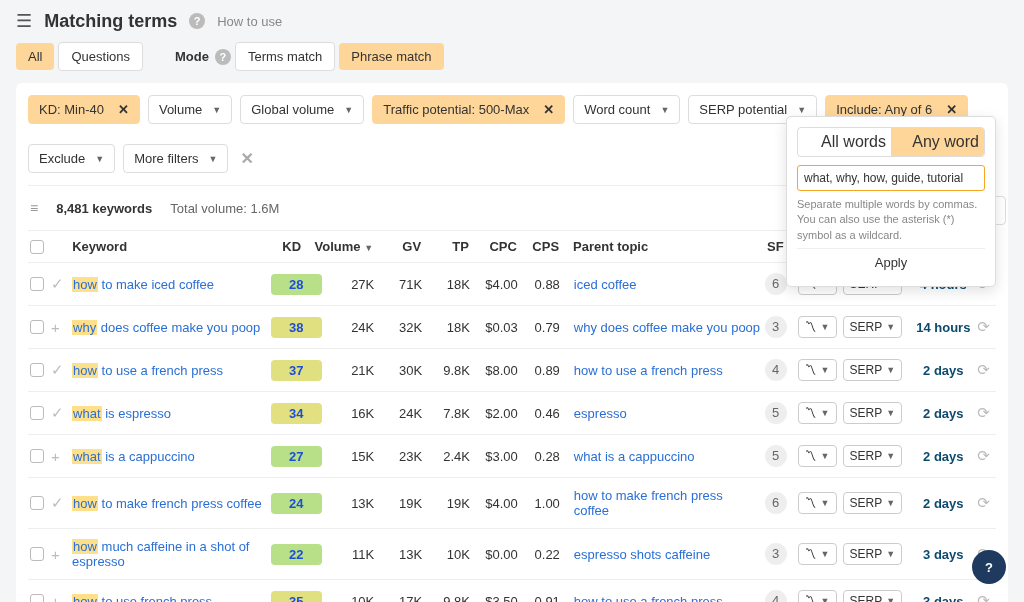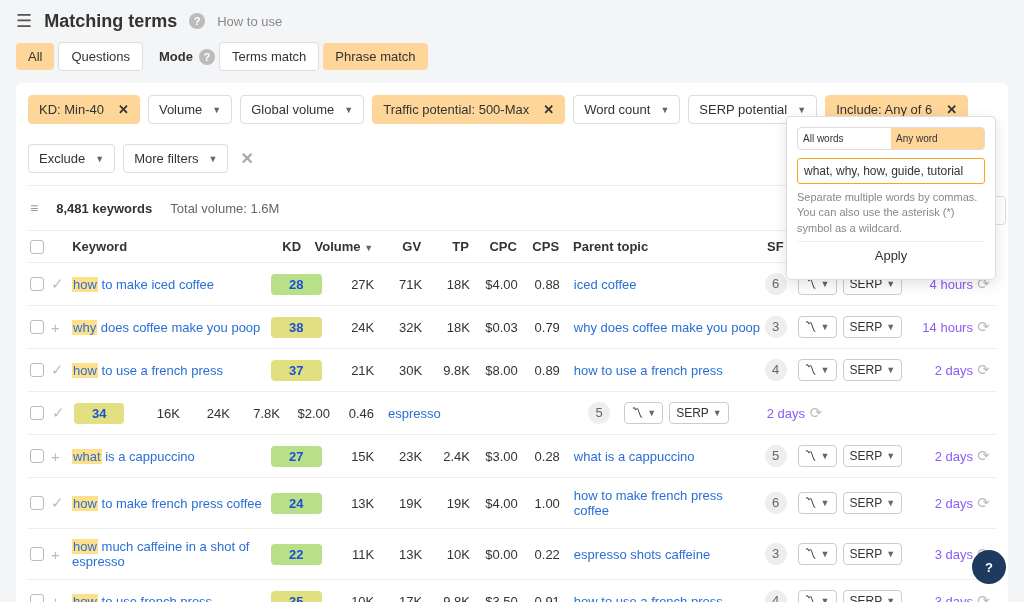--- a/index.html
+++ b/index.html
@@ -6,21 +6,21 @@
 body{font-family:-apple-system,BlinkMacSystemFont,"Segoe UI",sans-serif;font-size:13px;color:#333;background:#f4f5f7;width:1024px;height:602px;overflow:hidden;position:relative}
 .header{display:flex;align-items:center;padding:10px 16px;gap:12px}
 .menu-icon{font-size:18px;color:#555;cursor:pointer}
 .title{font-size:18px;font-weight:700}
 .help-icon{width:16px;height:16px;border-radius:50%;background:#bbb;color:#fff;display:flex;align-items:center;justify-content:center;font-size:11px;font-weight:700}
 .howto{color:#888;font-size:13px}
 .tabs{display:flex;align-items:center;gap:4px;padding:0 16px}
 .tab{padding:6px 12px;border-radius:4px;cursor:pointer;font-size:13px}
 .tab.active{background:#ffd699}
 .tab.plain{border:1px solid #ddd;background:#fff}
-.mode-label{font-weight:700;margin-left:12px;display:flex;align-items:center;gap:6px}
+.mode-label{font-weight:700;margin-left:28px;display:flex;align-items:center;gap:6px}
 .phrase-tab{background:#ffd699;padding:6px 12px;border-radius:4px}
 .panel{background:#fff;margin:12px 16px 0;border-radius:6px;padding:12px 12px 0}
 .filters{display:flex;flex-wrap:wrap;gap:8px;align-items:center}
 .chip{display:flex;align-items:center;gap:10px;padding:6px 10px;border-radius:4px;border:1px solid #ddd;background:#fff;cursor:pointer;font-size:13px}
 .chip.filled{background:#ffd699;border-color:#ffd699}
 .chip .x{font-weight:700;margin-left:4px;cursor:pointer}
 .chev{font-size:9px;color:#666}
 .clearx{color:#aaa;font-size:16px;font-weight:700;margin-left:4px;cursor:pointer}
 .summary{display:flex;align-items:center;gap:18px;padding:14px 2px;border-top:1px solid #eee;margin-top:12px}
 .hamb{color:#999;font-size:14px}
@@ -32,35 +32,35 @@
 .col-kw{width:208px}
 .col-kd{width:42px;text-align:center}
 .col-vol{width:64px;text-align:right}
 .col-gv{width:50px;text-align:right}
 .col-tp{width:50px;text-align:right}
 .col-cpc{width:50px;text-align:right}
 .col-cps{width:44px;text-align:right}
 .col-pt{width:210px;padding-left:14px}
 .col-sf{width:30px;text-align:center}
 .col-btns{width:125px;display:flex;gap:6px;justify-content:center}
-.col-upd{width:66px;text-align:right;font-weight:400;color:#8b5cf6;padding-left:4px}
+.col-upd{width:66px;text-align:center;font-weight:700;color:#0c4a6e;padding-left:4px}
 .col-ref{width:22px;text-align:center}
 .row{display:flex;align-items:center;padding:10px 2px;border-top:1px solid #eee}
 .chk{width:14px;height:14px;border:1px solid #bbb;border-radius:3px}
 .acticon{color:#bbb;font-size:15px}
 .kw-link{color:#2a6fd6;text-decoration:none}
 .hl{background:#ffe08a;padding:0 1px}
 .kd-badge{display:inline-block;min-width:28px;padding:3px 18px;border-radius:4px;text-align:center;font-weight:700;color:#1d4ed8}
 .parent-link{color:#2a6fd6;text-decoration:none}
 .sf-badge{display:inline-block;width:22px;height:22px;border-radius:11px;background:#eee;text-align:center;line-height:22px;color:#666}
 .small-btn{border:1px solid #ccc;border-radius:4px;padding:3px 6px;background:#fff;font-size:12px;display:flex;align-items:center;gap:4px;cursor:pointer}
 .refresh{color:#bbb;font-size:15px;cursor:pointer}
 .popover{position:absolute;right:28px;top:116px;width:210px;background:#fff;border:1px solid #ddd;border-radius:5px;box-shadow:0 4px 14px rgba(0,0,0,.12);padding:10px}
 .word-toggle{display:flex;border:1px solid #ddd;border-radius:4px;overflow:hidden;margin-bottom:8px}
-.word-toggle div{flex:1;text-align:left;padding:5px;font-size:10px;cursor:pointer}
+.word-toggle div{flex:1;text-align:right;padding:5px;font-size:16px;cursor:pointer}
 .word-toggle .sel{background:#ffd699}
 .pop-input{width:100%;border:1px solid #f5a623;border-radius:3px;padding:5px 6px;font-size:12px;margin-bottom:6px;color:#333}
 .pop-help{font-size:11px;color:#888;line-height:1.4;margin-bottom:5px}
 .apply{text-align:center;font-weight:400;padding:6px 0;border-top:1px solid #eee;cursor:pointer}
 .fab{position:absolute;right:18px;bottom:18px;width:34px;height:34px;border-radius:50%;background:#1e3a5f;color:#fff;display:flex;align-items:center;justify-content:center;font-weight:700;cursor:pointer}
 </style>
 </head>
 <body>
 
 <div class="header">
@@ -211,20 +211,21 @@
           <span class="small-btn">SERP <span class="chev">▼</span></span>
         </div>
         <div class="col-upd">2 days</div>
         <div class="col-ref"><span class="refresh">⟳</span></div>
       </div>
       <div class="row">
         <div class="col-chk">
           <div class="chk"></div>
         </div>
         <div class="col-act"><span class="acticon">✓</span></div>
+        <div class="col-kw"><a class="kw-link"><span class="hl">what</span> is espresso</a></div>
         <div class="col-kd"><span class="kd-badge" style="background:#e2e080">34</span></div>
         <div class="col-vol">16K</div>
         <div class="col-gv">24K</div>
         <div class="col-tp">7.8K</div>
         <div class="col-cpc">$2.00</div>
         <div class="col-cps">0.46</div>
         <div class="col-pt"><a class="parent-link">espresso</a></div>
         <div class="col-sf"><span class="sf-badge">5</span></div>
         <div class="col-btns">
           <span class="small-btn">〽 <span class="chev">▼</span></span>

